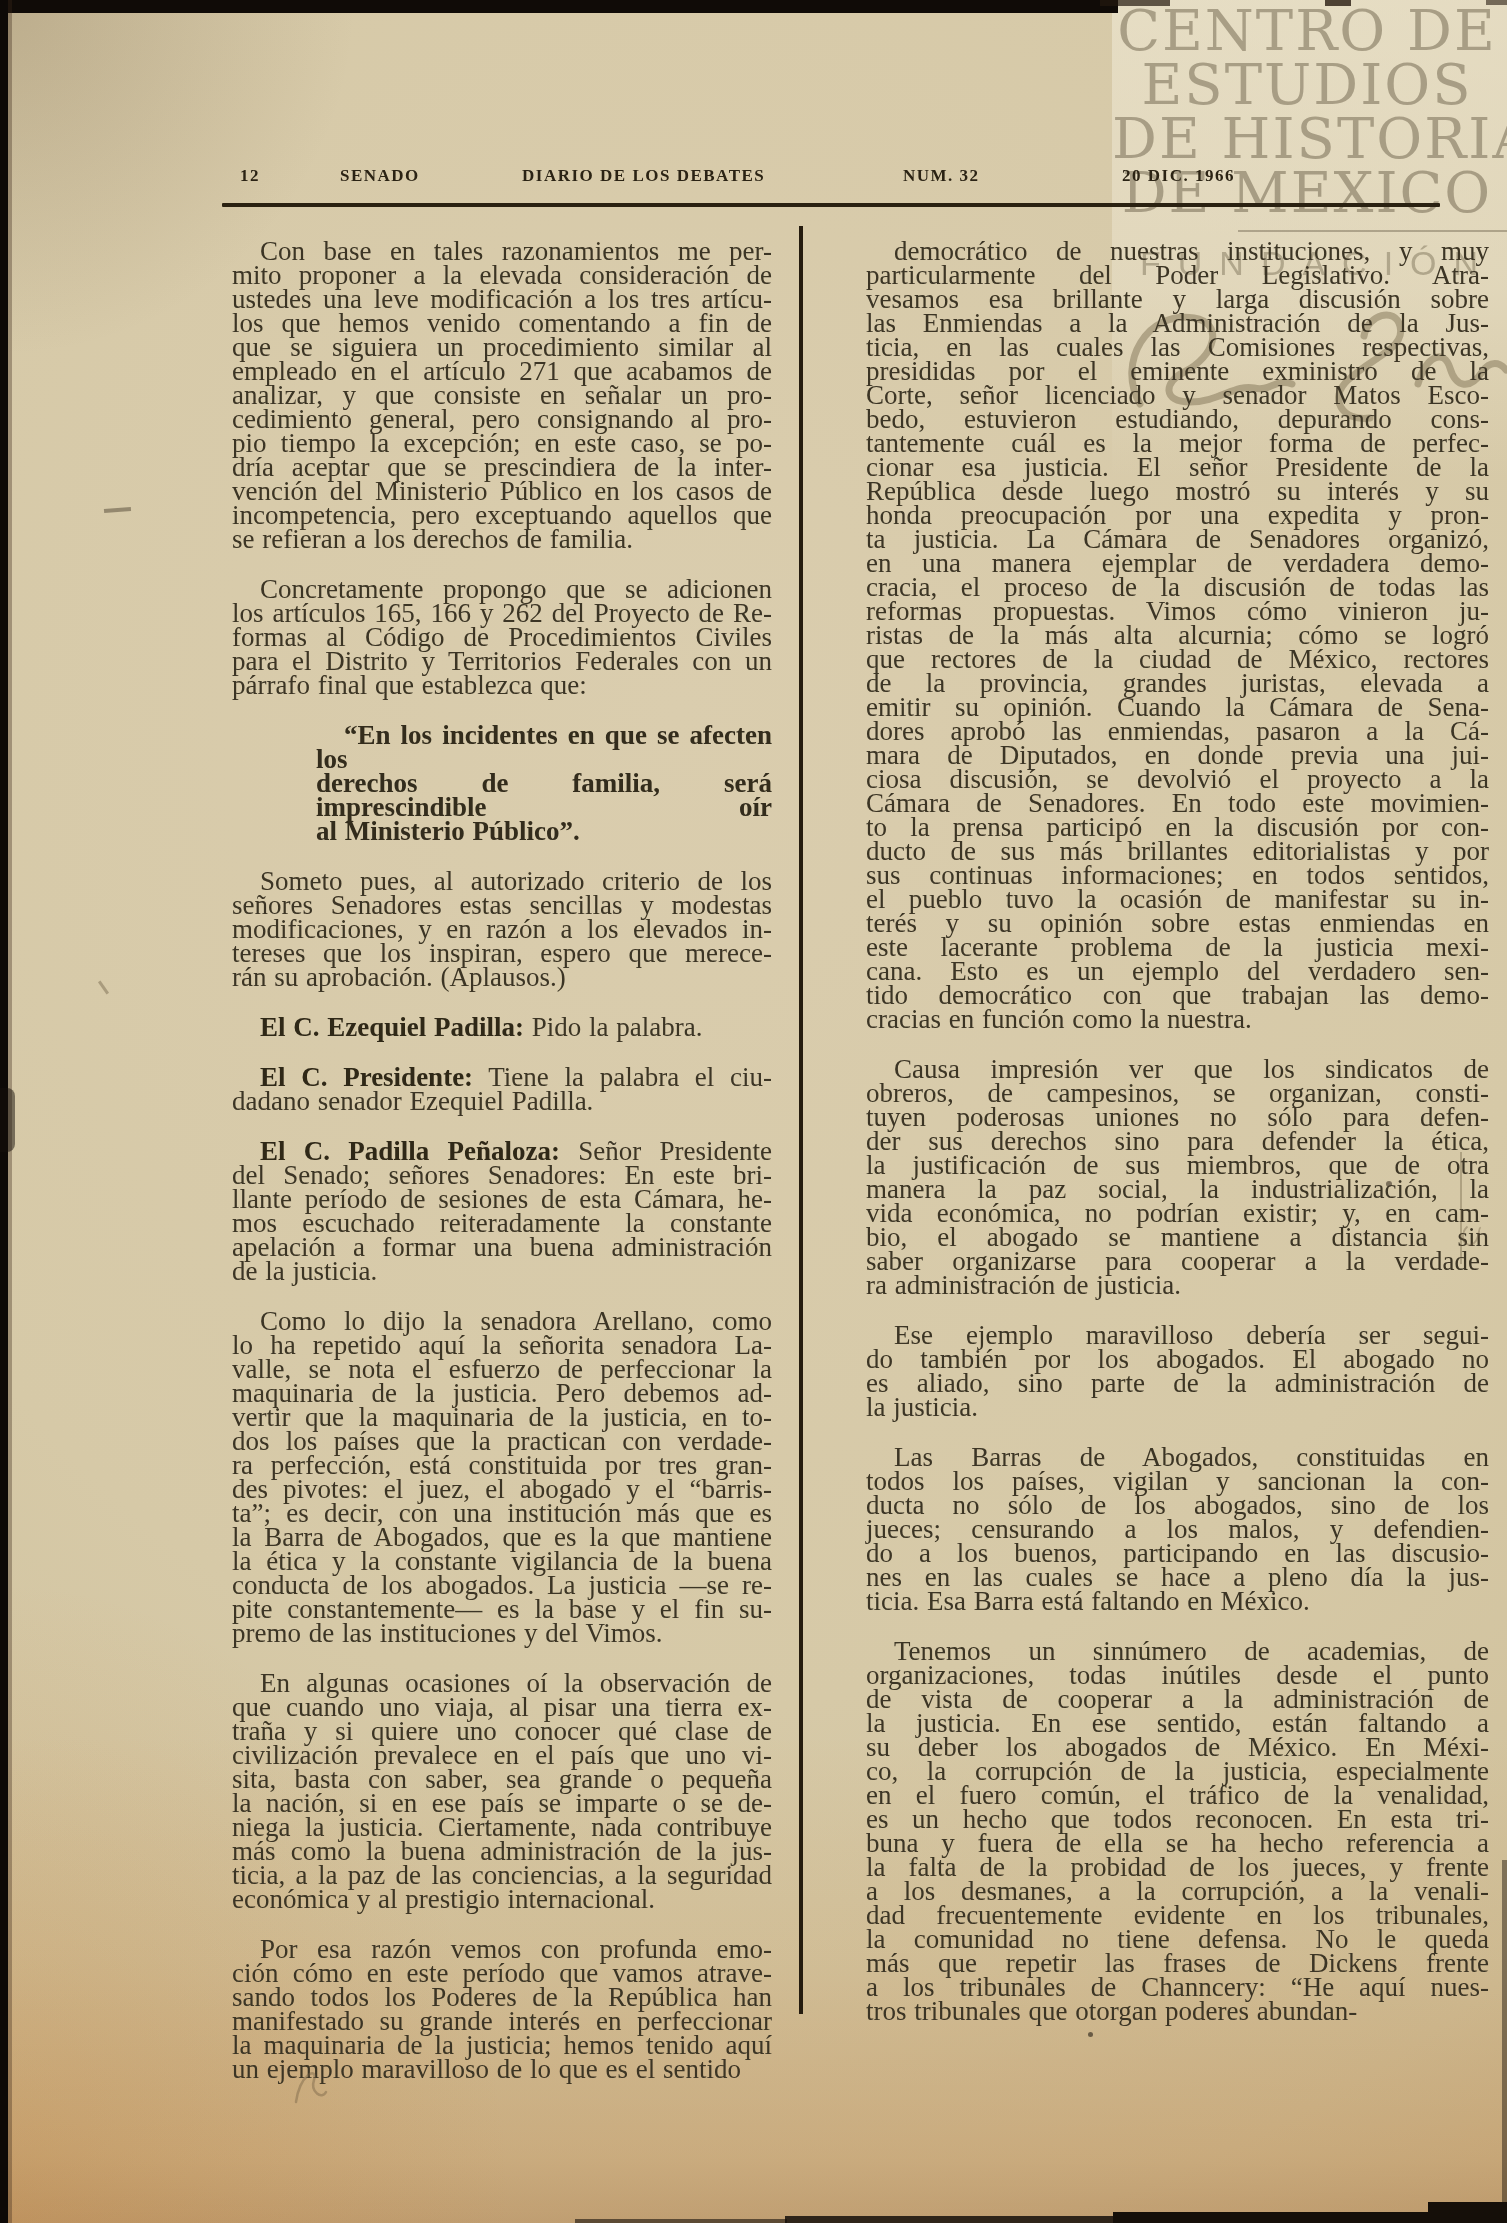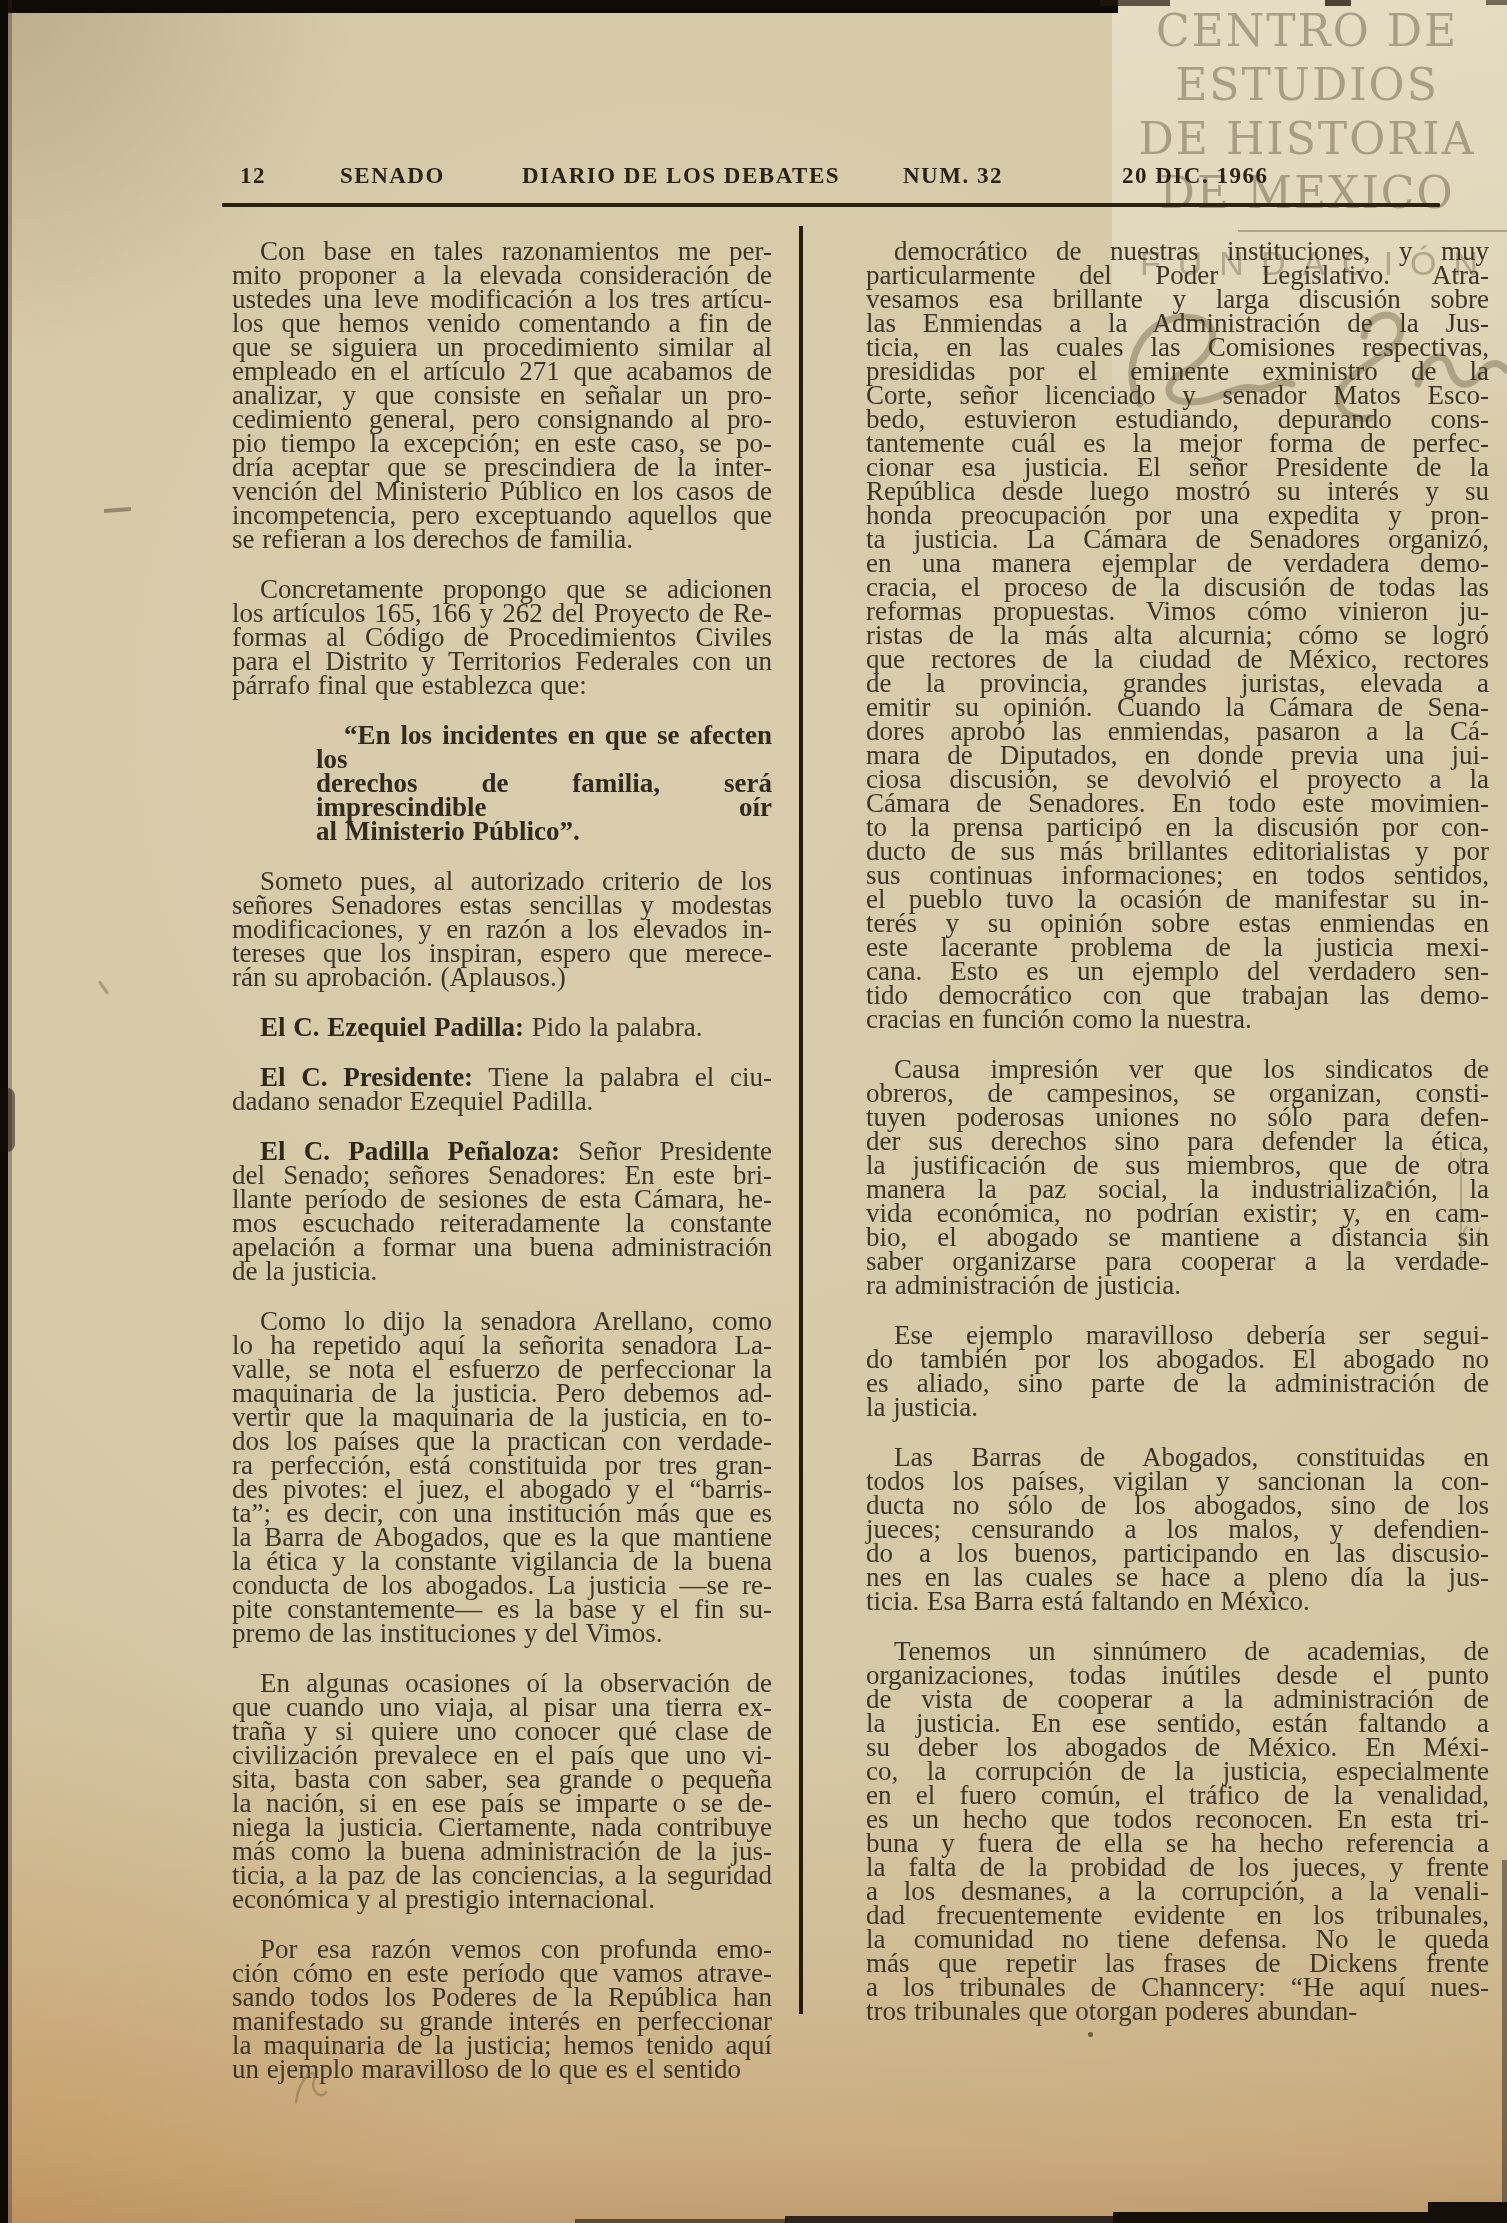--- a/index.html
+++ b/index.html
@@ -15,21 +15,21 @@
   .bottom-warm{position:absolute;left:0;top:0;width:100%;height:100%;pointer-events:none;
     background:linear-gradient(180deg, rgba(0,0,0,0) 78%, rgba(186,120,45,.10) 88%, rgba(180,105,35,.26) 97%, rgba(160,90,30,.34) 100%);}
   .corner-shade{position:absolute;left:0;top:0;width:420px;height:420px;pointer-events:none;
     background:radial-gradient(circle at 0% 0%, rgba(95,72,45,.22), rgba(95,72,45,0) 60%);}
   .left-warm{position:absolute;left:0;bottom:0;width:560px;height:700px;pointer-events:none;
     background:radial-gradient(ellipse at 0% 100%, rgba(190,115,40,.22), rgba(190,115,40,0) 65%);}
 
   
   .edge{position:absolute;background:#100b07;}
   
-  .hdr{position:absolute;top:163px;font-weight:bold;font-size:23px;line-height:26px;
+  .hdr{position:absolute;top:163px;font-weight:bold;font-size:17px;line-height:26px;
        letter-spacing:1.5px;color:#2b2314;white-space:nowrap;}
   .hdr-rule{position:absolute;left:222px;top:203px;width:1218px;height:4px;background:#2a2111;border-radius:1px;}
   .col-divider{position:absolute;left:799px;top:226px;width:4px;height:1788px;background:#251c0f;}
 
   
   .col{position:absolute;top:239px;font-size:27px;line-height:24px;}
   #col-left{left:232px;width:540px;}
   #col-right{left:822px;width:623px;margin-left:44px;}
   .para{margin-top:26px;}
   .para:first-child{margin-top:0;}
@@ -37,21 +37,21 @@
   .line.last{text-align-last:left;}
   .line.first{text-indent:28px;}
   .para.quote{font-weight:bold;margin-left:84px;color:#332c1c;}
   .para b{color:#2f2817;}
 
   
   .wm-overlay{position:absolute;left:1112px;top:0;width:395px;height:478px;pointer-events:none;
     background:linear-gradient(180deg, rgba(245,240,223,.50) 0%, rgba(245,240,223,.34) 60%, rgba(245,240,223,0) 100%);}
   .wm-text{position:absolute;left:1112px;top:4px;width:390px;text-align:center;
     font-family:"DejaVu Serif","Liberation Serif",serif;
-    font-size:44px;line-height:54px;letter-spacing:2px;color:rgba(118,108,84,.55);white-space:nowrap;}
+    font-size:56px;line-height:54px;letter-spacing:2px;color:rgba(118,108,84,.55);white-space:nowrap;}
   .wm-rule{position:absolute;left:1238px;top:230px;width:269px;height:2px;background:rgba(110,100,78,.45);}
   .wm-foundation{position:absolute;left:1140px;top:244px;
     font-family:"Liberation Sans","DejaVu Sans",sans-serif;
     font-size:34px;letter-spacing:17px;color:rgba(128,118,92,.50);white-space:nowrap;}
   .wm-signature{position:absolute;left:1118px;top:292px;pointer-events:none;opacity:.55;}
 
   
   .artifact{position:absolute;pointer-events:none;}
 </style>
 </head>

